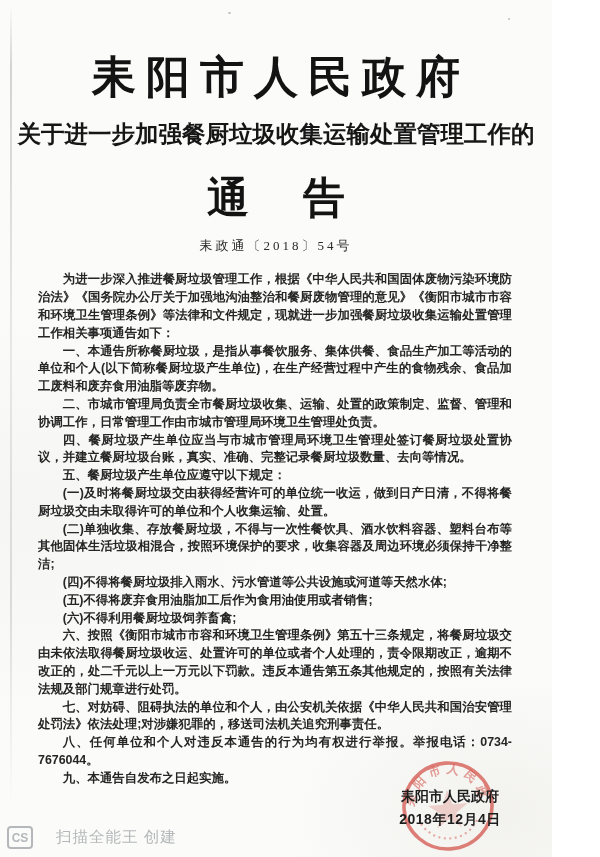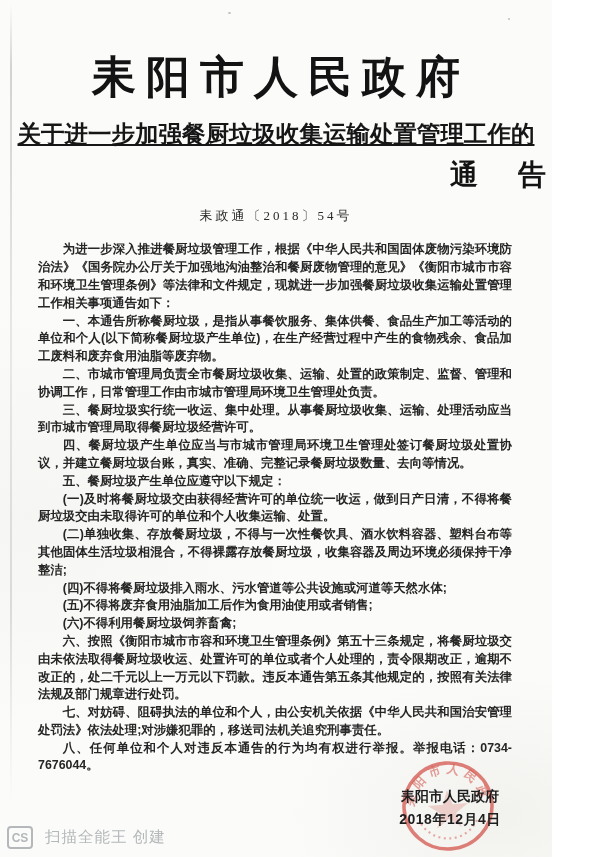--- a/index.html
+++ b/index.html
@@ -40,28 +40,27 @@
     color: #131313;
   }
   .subject-title {
     margin: 20px 0 0 0;
     text-align: center;
     font-family: "Liberation Serif", serif;
     font-weight: 700;
     font-size: 23.5px;
     line-height: 1.25;
     color: #161616;
-    text-decoration: underline;
   }
   .notice-title {
-    margin: 12px 0 0 0;
-    text-align: right;
+    margin: 28px 0 0 0;
+    text-align: center;
     font-family: "Liberation Serif", serif;
     font-weight: 700;
-    font-size: 28px;
+    font-size: 42px;
     line-height: 1;
     letter-spacing: 6px;
     text-indent: 6px;
     color: #131313;
   }
   .doc-number {
     margin: 18px 0 0 0;
     text-align: center;
     font-family: "Liberation Serif", serif;
     font-weight: 500;
@@ -93,21 +92,21 @@
     font-weight: 700;
     color: #1d1d1d;
   }
   .signature .sig-org  { font-size: 14px; line-height: 1; }
   .signature .sig-date { font-size: 14px; line-height: 1; margin-top: 9px; letter-spacing: 0.5px; }
   .watermark {
     position: absolute;
     left: 7px; top: 826px;
     display: flex;
     align-items: center;
-    gap: 12px;
+    gap: 23px;
     color: #b4b8ba;
   }
   .cs-badge {
     width: 22px; height: 19px;
     border: 2px solid #b4b8ba;
     border-radius: 4px;
     display: flex;
     align-items: center;
     justify-content: center;
     font-size: 12px;
@@ -131,31 +130,31 @@
   <h2 class="subject-title">关于进一步加强餐厨垃圾收集运输处置管理工作的</h2>
 
   <h3 class="notice-title">通　告</h3>
 
   <div class="doc-number">耒政通〔2018〕54号</div>
 
   <div class="body-text">
       <p>为进一步深入推进餐厨垃圾管理工作，根据《中华人民共和国固体废物污染环境防治法》《国务院办公厅关于加强地沟油整治和餐厨废物管理的意见》《衡阳市城市市容和环境卫生管理条例》等法律和文件规定，现就进一步加强餐厨垃圾收集运输处置管理工作相关事项通告如下：</p>
       <p>一、本通告所称餐厨垃圾，是指从事餐饮服务、集体供餐、食品生产加工等活动的单位和个人(以下简称餐厨垃圾产生单位)，在生产经营过程中产生的食物残余、食品加工废料和废弃食用油脂等废弃物。</p>
       <p>二、市城市管理局负责全市餐厨垃圾收集、运输、处置的政策制定、监督、管理和协调工作，日常管理工作由市城市管理局环境卫生管理处负责。</p>
-      <p>三、餐厨垃圾实行统一收运、集中处理。从事餐厨垃圾收集、运输、处理活动应当到市城市管理局取得餐厨垃圾经营许可。</p>
       <p>四、餐厨垃圾产生单位应当与市城市管理局环境卫生管理处签订餐厨垃圾处置协议，并建立餐厨垃圾台账，真实、准确、完整记录餐厨垃圾数量、去向等情况。</p>
       <p>五、餐厨垃圾产生单位应遵守以下规定：</p>
       <p>(一)及时将餐厨垃圾交由获得经营许可的单位统一收运，做到日产日清，不得将餐厨垃圾交由未取得许可的单位和个人收集运输、处置。</p>
-      <p>(二)单独收集、存放餐厨垃圾，不得与一次性餐饮具、酒水饮料容器、塑料台布等其他固体生活垃圾相混合，不得裸露存放餐厨垃圾，收集容器及周边环境必须保持干净整洁;</p>
+      <p>(二)单独收集、存放餐厨垃圾，不得与一次性餐饮具、酒水饮料容器、塑料台布等其他固体生活垃圾相混合，按照环境保护的要求，收集容器及周边环境必须保持干净整洁;</p>
       <p>(四)不得将餐厨垃圾排入雨水、污水管道等公共设施或河道等天然水体;</p>
       <p>(五)不得将废弃食用油脂加工后作为食用油使用或者销售;</p>
       <p>(六)不得利用餐厨垃圾饲养畜禽;</p>
       <p>六、按照《衡阳市城市市容和环境卫生管理条例》第五十三条规定，将餐厨垃圾交由未依法取得餐厨垃圾收运、处置许可的单位或者个人处理的，责令限期改正，逾期不改正的，处二千元以上一万元以下罚款。违反本通告第五条其他规定的，按照有关法律法规及部门规章进行处罚。</p>
       <p>七、对妨碍、阻碍执法的单位和个人，由公安机关依据《中华人民共和国治安管理处罚法》依法处理;对涉嫌犯罪的，移送司法机关追究刑事责任。</p>
       <p>八、任何单位和个人对违反本通告的行为均有权进行举报。举报电话：0734-7676044。</p>
+      <p>九、本通告自发布之日起实施。</p>
     </div>
 
   <svg class="seal" viewBox="0 0 120 120" xmlns="http://www.w3.org/2000/svg">
     <ellipse cx="60" cy="60" rx="44" ry="43" fill="none" stroke="#cf4338" stroke-width="3.6" opacity="0.78"></ellipse>
     <defs>
       <path id="arcTop" d="M 28 68 A 33 33 0 1 1 92 68" fill="none"></path>
       <path id="arcBottom" d="M 32 74 A 32 32 0 0 0 88 74" fill="none"></path>
     </defs>
     <g>
       <polygon points="60,44 64.7,58.5 80,58.5 67.6,67.5 72.4,82 60,73 47.6,82 52.4,67.5 40,58.5 55.3,58.5" fill="#cf4338" opacity="0.25"></polygon>

